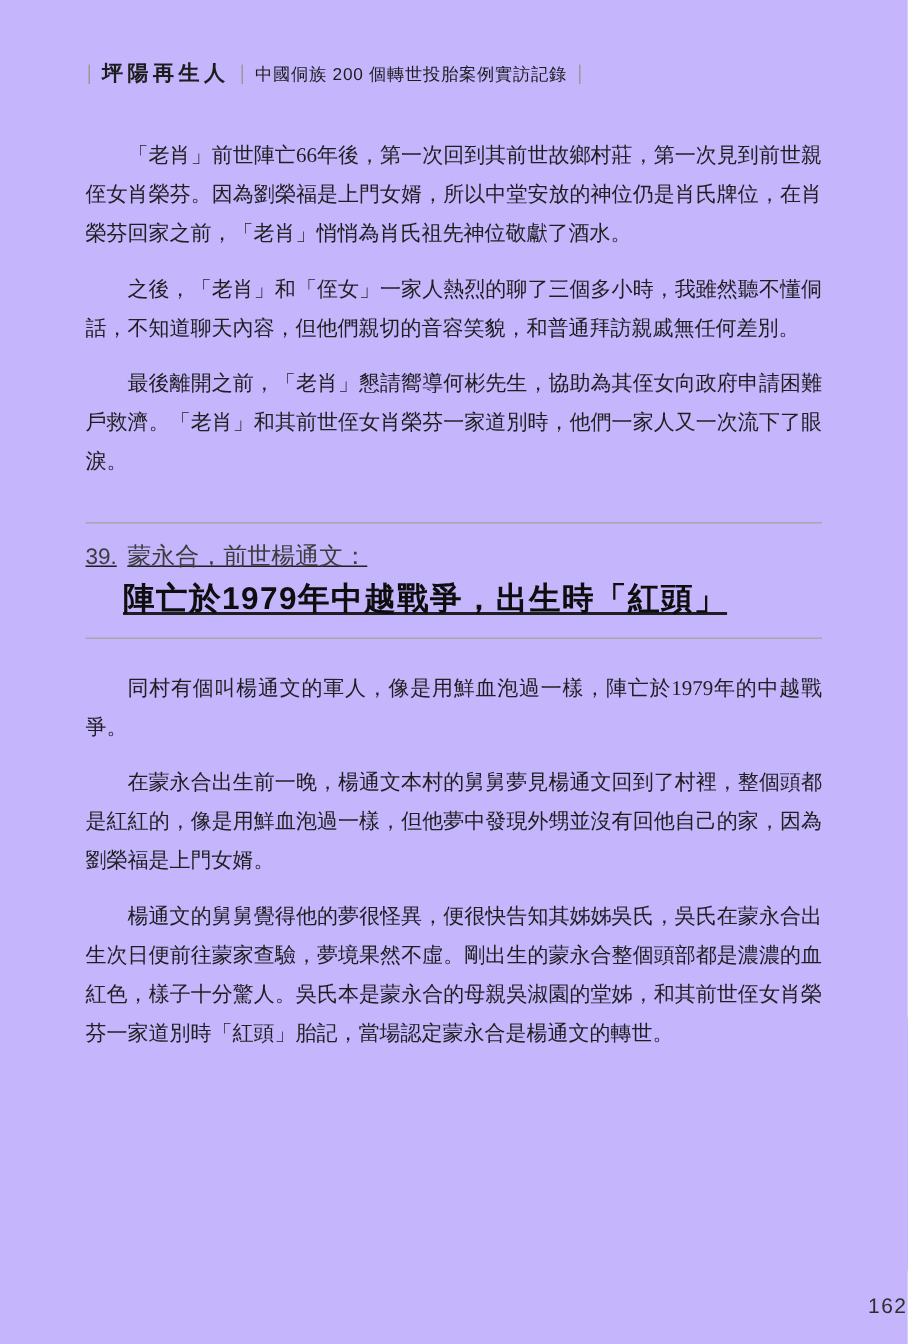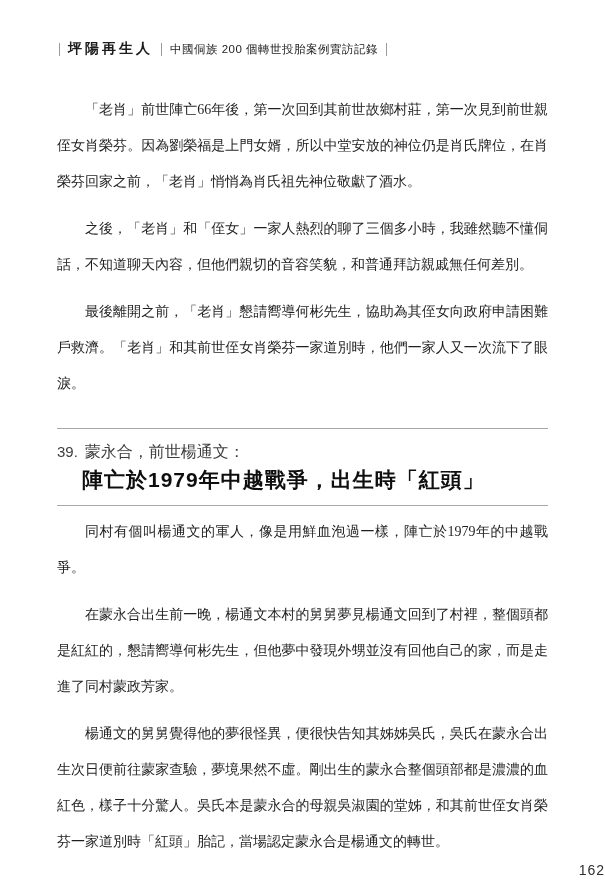--- a/index.html
+++ b/index.html
@@ -1,20 +1,20 @@
 <!DOCTYPE html>
 <html lang="zh-Hant"><head>
 <meta charset="utf-8">
 <style>
   html,body { margin:0; padding:0; background:#e8e8e8; }
   .page {
     position:relative;
     width:605px; height:896px;
     margin:0 auto;
-    background:#ffffff;
+    background:#c4b5fd;
     box-sizing:border-box;
     padding:40px 57px 0 57px;
     color:#1f1f1f;
     font-family:"Liberation Serif","DejaVu Serif",serif;
     overflow:hidden;
   }
 
   
   .running-header {
     display:flex; align-items:center;
@@ -37,35 +37,36 @@
   .hsub {
     font-family:"Liberation Sans","DejaVu Sans",sans-serif;
     font-size:11.5px;
     color:#1c1c1c;
     letter-spacing:0.5px;
   }
 
   
   .body-p {
     font-size:14px;
-    line-height:36px;
+    line-height:26px;
     text-align:justify;
     text-indent:2em;
     margin:0 0 11px 0;
     color:#1f1f1f;
   }
   .small-paren { font-size:11.5px; letter-spacing:0.5px; }
 
   
   .section-head {
-    margin:26px 0 8px 0;
+    margin:26px 0 21px 0;
     border-top:1px solid #a8a8a8;
     border-bottom:1px solid #a8a8a8;
     padding:11px 0 9px 0;
     font-family:"Liberation Sans","DejaVu Sans",sans-serif;
+    text-decoration:underline;
   }
   .sec-sub {
     font-size:16px;
     line-height:24px;
     color:#3d3d3d;
     display:flex;
     align-items:baseline;
   }
   .sec-num {
     font-size:15px;
@@ -112,18 +113,18 @@
 
   <div class="section-head">
     <div class="sec-sub">
       <span class="sec-num">39.</span>
       <span>蒙永合，前世楊通文：</span>
     </div>
     <div class="sec-title">陣亡於1979年中越戰爭，出生時「紅頭」</div>
   </div>
 
   <p class="body-p">同村有個叫楊通文的軍人，像是用鮮血泡過一樣，陣亡於1979年的中越戰爭。</p>
-  <p class="body-p">在蒙永合出生前一晚，楊通文本村的舅舅夢見楊通文回到了村裡，整個頭都是紅紅的，懇請嚮導何彬先生，但他夢中發現外甥並沒有回他自己的家，而是走進了同村蒙政芳家。</p>
+  <p class="body-p">在蒙永合出生前一晚，楊通文本村的舅舅夢見楊通文回到了村裡，整個頭都是紅紅的，像是用鮮血泡過一樣，但他夢中發現外甥並沒有回他自己的家，因為劉榮福是上門女婿。</p>
   <p class="body-p">楊通文的舅舅覺得他的夢很怪異，便很快告知其姊姊吳氏，吳氏在蒙永合出生次日便前往蒙家查驗，夢境果然不虛。剛出生的蒙永合整個頭部都是濃濃的血紅色，樣子十分驚人。吳氏本是蒙永合的母親吳淑園的堂姊，和其前世侄女肖榮芬一家道別時「紅頭」胎記，當場認定蒙永合是楊通文的轉世。</p>
 
   <div class="page-number">162</div>
 
 </div>
 
 </body></html>

